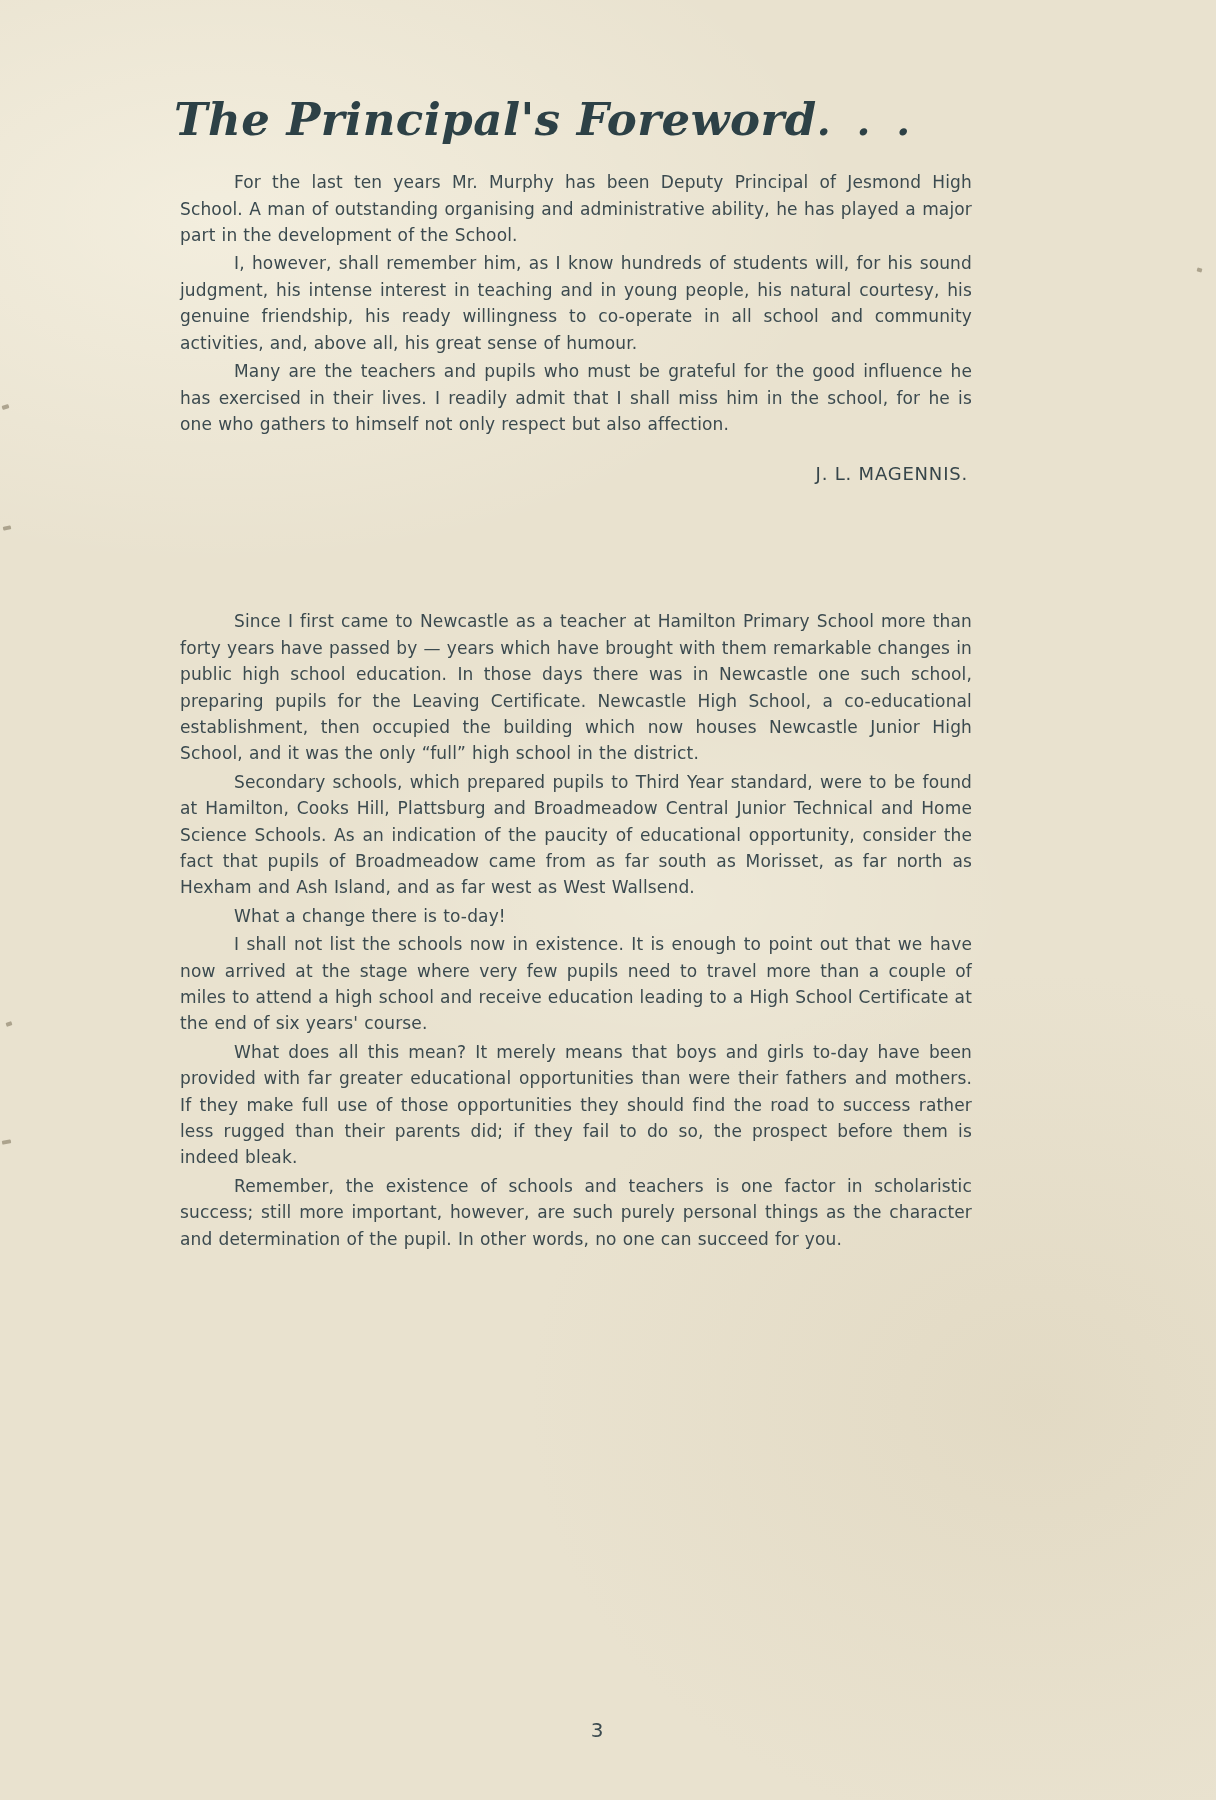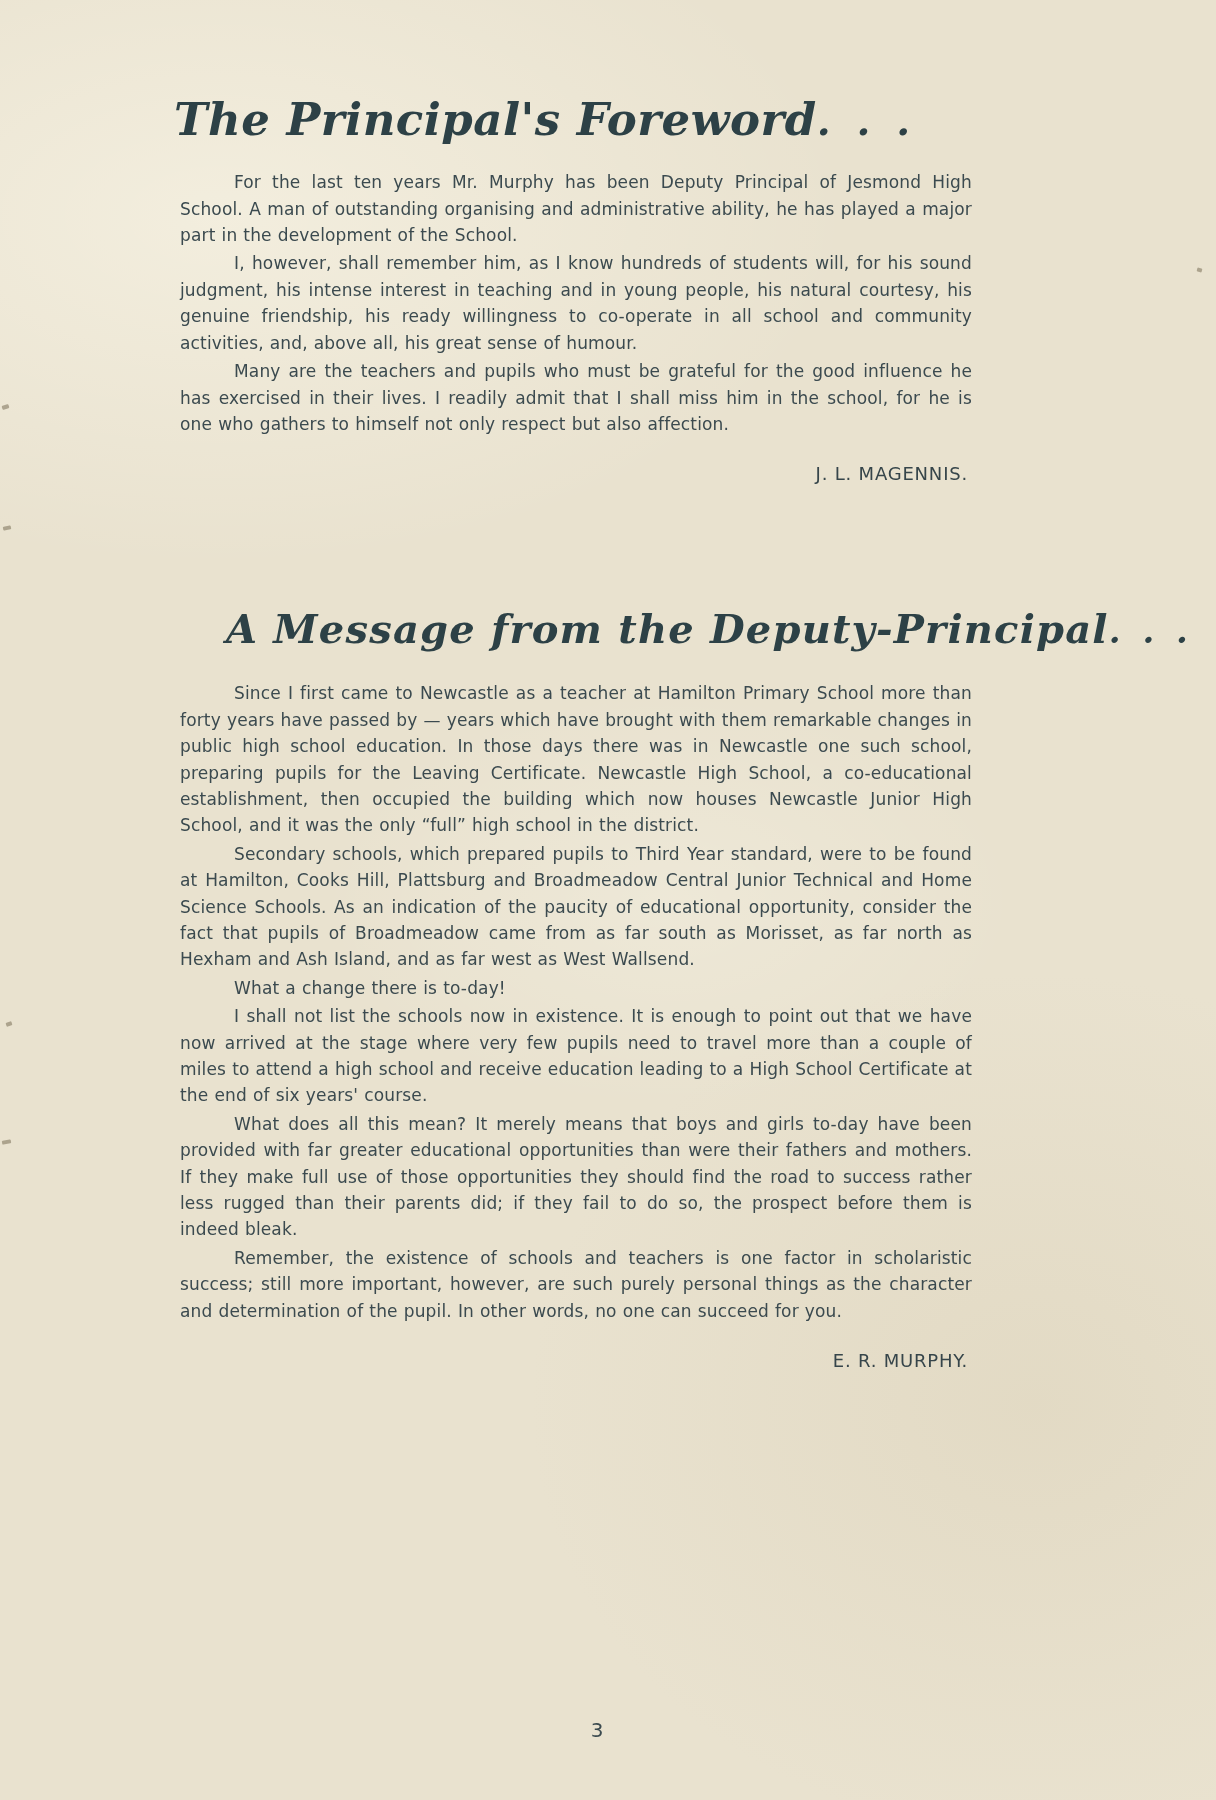--- a/index.html
+++ b/index.html
@@ -132,32 +132,28 @@
     </h1>
 
     <p class="body">For the last ten years Mr. Murphy has been Deputy Principal of Jesmond High School. A man of outstanding organising and administrative ability, he has played a major part in the development of the School.</p>
     <p class="body">I, however, shall remember him, as I know hundreds of students will, for his sound judgment, his intense interest in teaching and in young people, his natural courtesy, his genuine friendship, his ready willingness to co-operate in all school and community activities, and, above all, his great sense of humour.</p>
     <p class="body">Many are the teachers and pupils who must be grateful for the good influence he has exercised in their lives.   I readily admit that I shall miss him in the school, for he is one who gathers to himself not only respect but also affection.</p>
 
     <div class="signature">J. L. MAGENNIS.</div>
 
     <div class="section-gap"></div>
 
-    <h1 class="script-title" id="deputy-title">
-      <span>A Message from the Deputy-Principal</span><span class="dots">. . .</span>
-    </h1>
 
     <p class="body">Since I first came to Newcastle as a teacher at Hamilton Primary School more than forty years have passed by — years which have brought with them remarkable changes in public high school education.   In those days there was in Newcastle one such school, preparing pupils for the Leaving Certificate.   Newcastle High School, a co-educational establishment, then occupied the building which now houses Newcastle Junior High School, and it was the only “full” high school in the district.</p>
     <p class="body">Secondary schools, which prepared pupils to Third Year standard, were to be found at Hamilton, Cooks Hill, Plattsburg and Broadmeadow Central Junior Technical and Home Science Schools.   As an indication of the paucity of educational opportunity, consider the fact that pupils of Broadmeadow came from as far south as Morisset, as far north as Hexham and Ash Island, and as far west as West Wallsend.</p>
     <p class="body">What a change there is to-day!</p>
     <p class="body">I shall not list the schools now in existence.   It is enough to point out that we have now arrived at the stage where very few pupils need to travel more than a couple of miles to attend a high school and receive education leading to a High School Certificate at the end of six years' course.</p>
     <p class="body">What does all this mean?   It merely means that boys and girls to-day have been provided with far greater educational opportunities than were their fathers and mothers.   If they make full use of those opportunities they should find the road to success rather less rugged than their parents did; if they fail to do so, the prospect before them is indeed bleak.</p>
     <p class="body">Remember, the existence of schools and teachers is one factor in scholaristic success; still more important, however, are such purely personal things as the character and determination of the pupil.   In other words, no one can succeed for you.</p>
 
-    <div class="signature">E. R. MURPHY.</div>
 
   </div>
 
   <div class="folio">
     <span class="folio-inner">3</span>
   </div>
 
 </div>
 
 </body></html>

